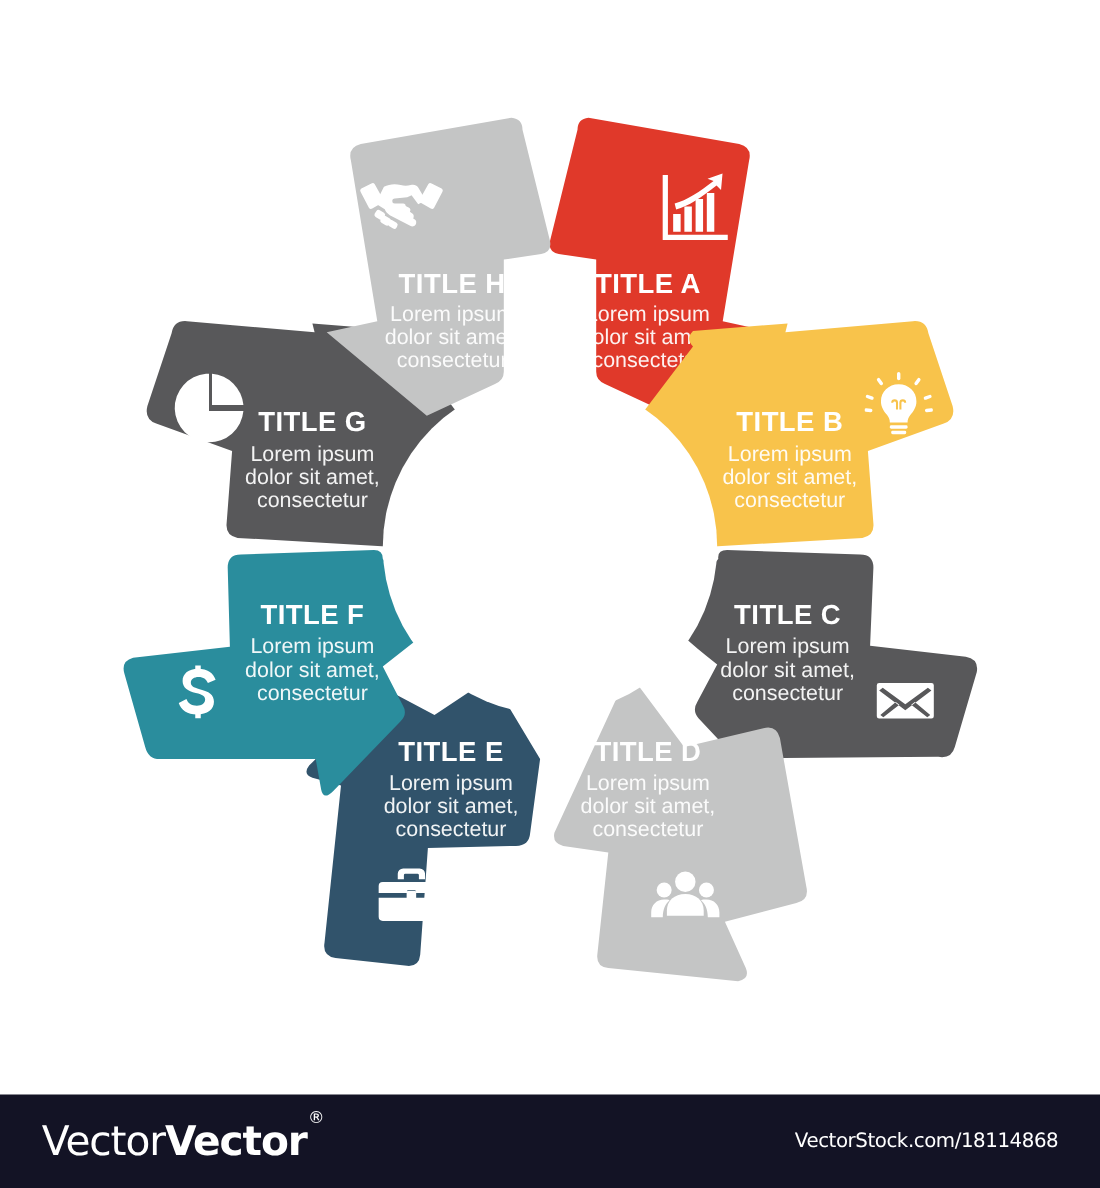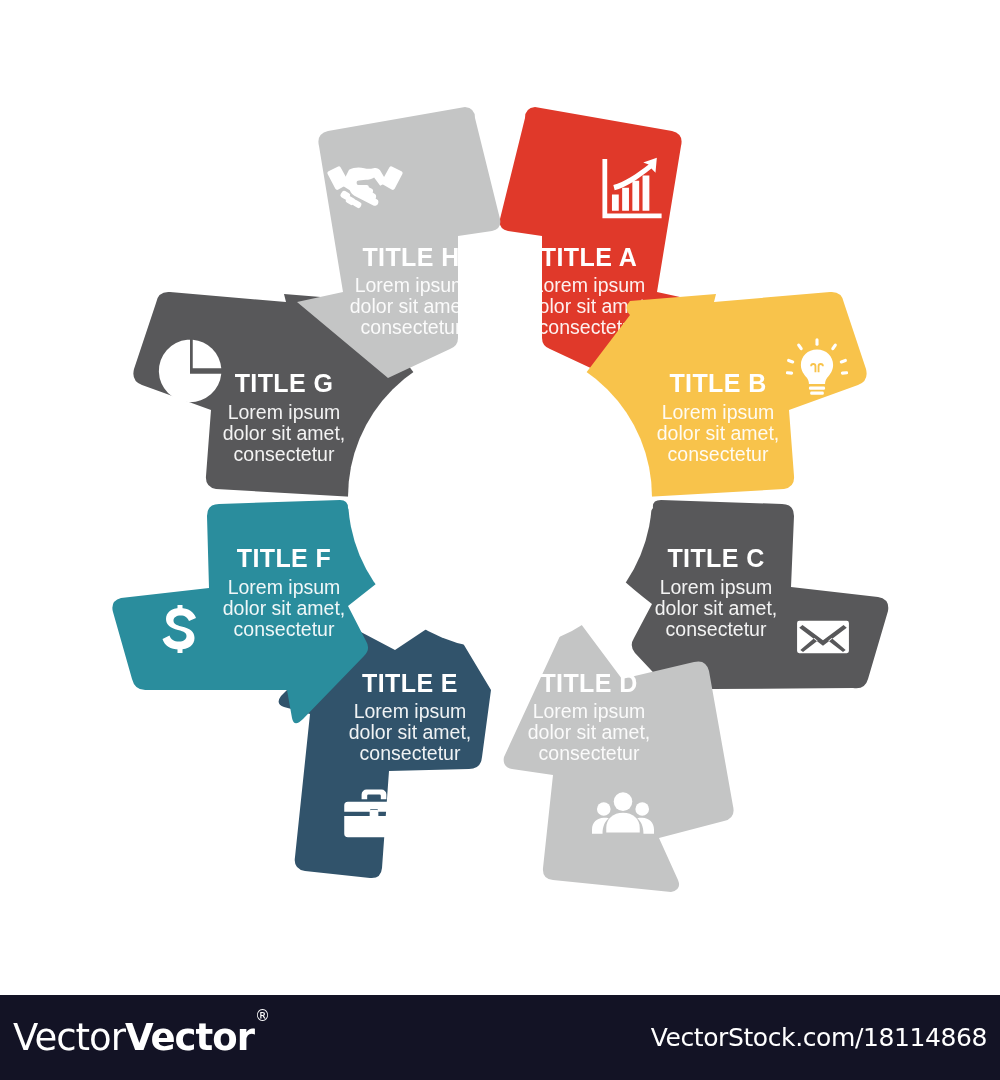--- a/index.html
+++ b/index.html
@@ -61,21 +61,21 @@
     position: absolute;
     left: 0;
     top: 995px;
     width: 1000px;
     height: 85px;
     background: #131325;
     display: flex;
     align-items: center;
     justify-content: space-between;
     box-sizing: border-box;
-    padding: 0 13px;
+    padding: 0 38px;
   }
   #brand-logo {
     display: flex;
     align-items: flex-start;
     color: #ffffff;
     font-family: "DejaVu Sans", sans-serif;
     font-size: 37px;
     line-height: 1;
     letter-spacing: -1px;
   }
@@ -85,21 +85,21 @@
     font-size: 15px;
     vertical-align: super;
     position: relative;
     top: -10px;
     left: 1px;
     font-weight: normal;
   }
   #brand-url {
     color: #ffffff;
     font-family: "DejaVu Sans", sans-serif;
-    font-size: 25px;
+    font-size: 18px;
     letter-spacing: -0.4px;
   }
 </style>
 </head>
 <body>
 
 <div id="stage">
 
   <div id="diagram-area">
     <svg id="wheel-svg" viewBox="0 0 1000 995">

